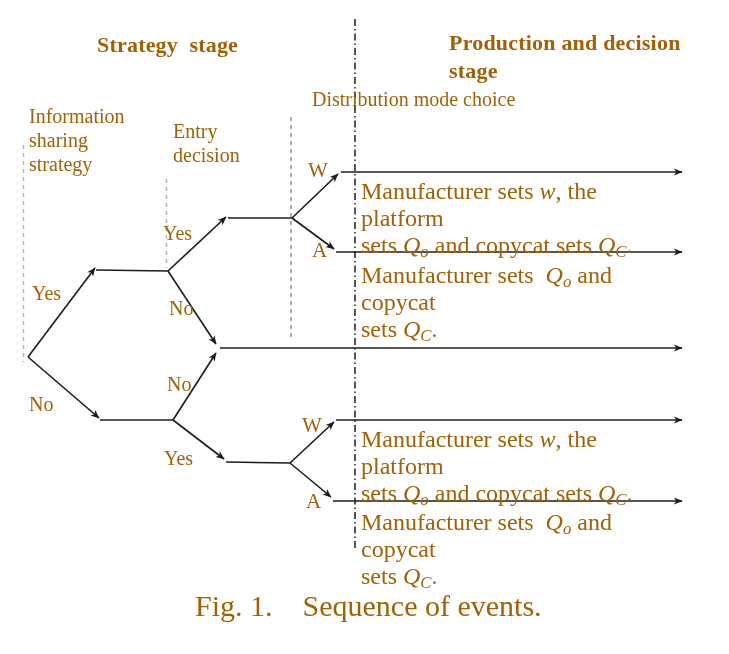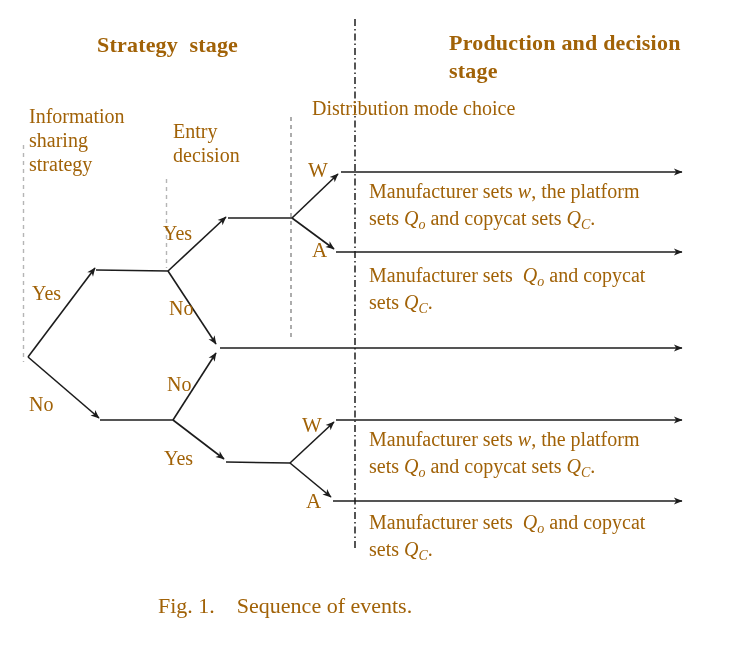--- a/index.html
+++ b/index.html
@@ -20,27 +20,26 @@
     line-height: 24px;
     color: #a16207;
   }
   .hdr {
     font-weight: bold;
     font-size: 22px;
     line-height: 28px;
     letter-spacing: 0.2px;
   }
   .event {
-    font-size: 20px;
+    font-size: 24px;
     line-height: 27px;
     width: 315px;
-    margin-left: 8px;
   }
   .mode { font-size: 21px; }
-  .caption { font-size: 22px; }
+  .caption { font-size: 30px; margin-left: 37px; }
   .it { font-style: italic; }
   sub {
     font-size: 0.70em;
     font-style: italic;
     line-height: 0;
     vertical-align: -0.25em;
   }
 </style>
 </head>
 <body>
@@ -82,21 +81,21 @@
     <line x1="336" y1="252" x2="682" y2="252" stroke="#1c1c1c" stroke-width="1.6" marker-end="url(#ah)"></line>
     <line x1="220" y1="348" x2="682" y2="348" stroke="#1c1c1c" stroke-width="1.6" marker-end="url(#ah)"></line>
     <line x1="336" y1="420" x2="682" y2="420" stroke="#1c1c1c" stroke-width="1.6" marker-end="url(#ah)"></line>
     <line x1="333" y1="501" x2="682" y2="501" stroke="#1c1c1c" stroke-width="1.6" marker-end="url(#ah)"></line>
   </svg>
 
   <div class="txt hdr" style="left:97px; top:31px;">Strategy  stage</div>
   <div class="txt hdr" style="left:413px; top:29px;margin-left:36px;">Production and decision
 stage</div>
 
-  <div class="txt" style="left:312px; top:96px;">Distribution mode choice</div>
+  <div class="txt" style="left:312px; top:87px;">Distribution mode choice</div>
   <div class="txt" style="left:29px; top:104px;">Information
 sharing
 strategy</div>
   <div class="txt" style="left:173px; top:119px;">Entry
 decision</div>
 
   <div class="txt" style="left:32px; top:281px;">Yes</div>
   <div class="txt" style="left:29px; top:392px;">No</div>
   <div class="txt" style="left:163px; top:221px;">Yes</div>
   <div class="txt" style="left:169px; top:296px;">No</div>

